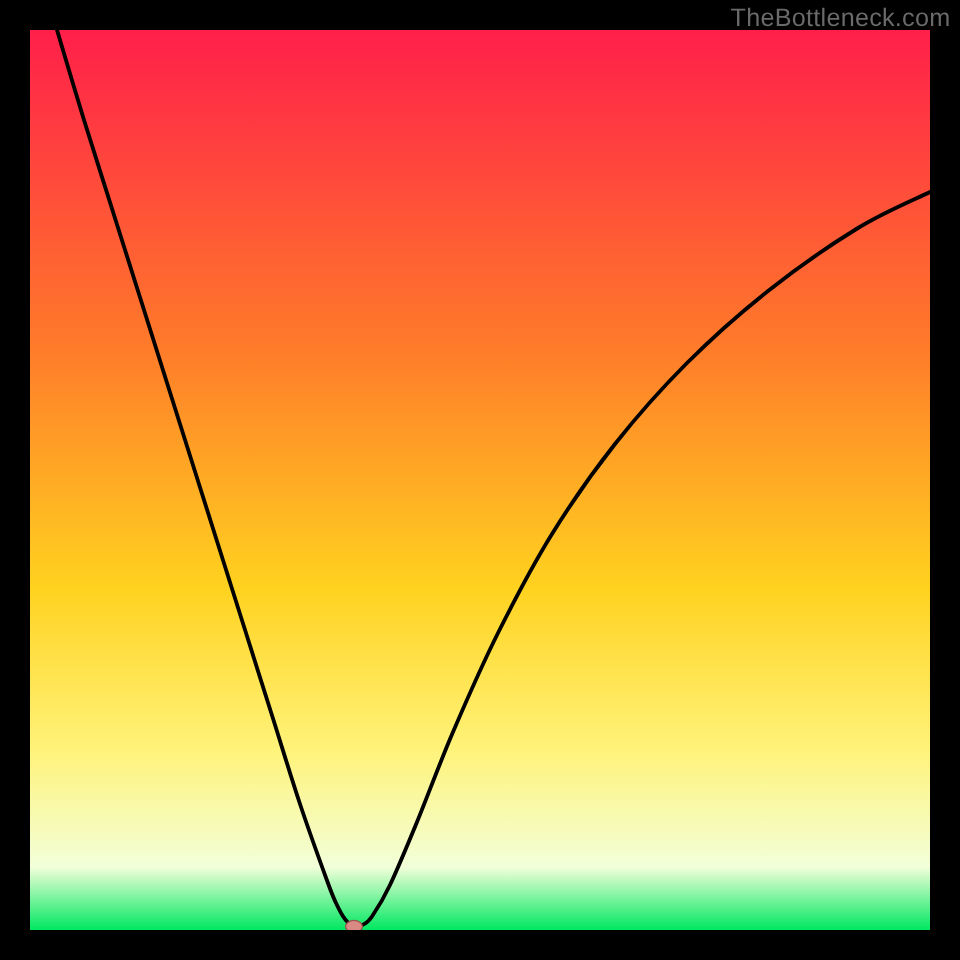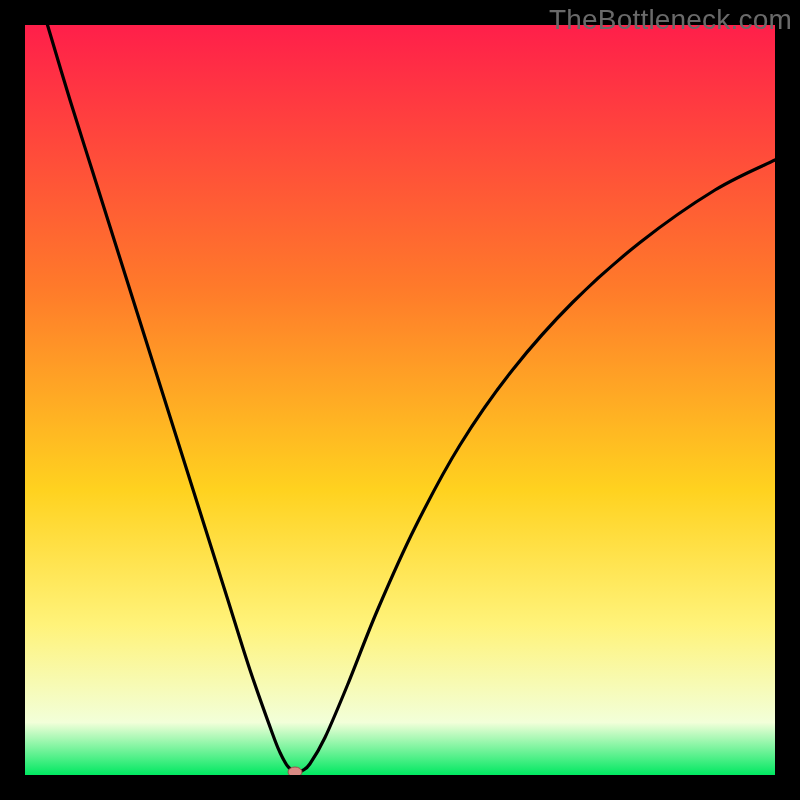--- a/index.html
+++ b/index.html
@@ -24,21 +24,21 @@
     left: 0;
     top: 0;
     width: 750px;
     height: 750px;
   }
   .watermark {
     position: absolute;
     top: 4px;
     right: 8px;
     color: #6a6a6a;
-    font-size: 28px;
+    font-size: 21px;
     font-weight: 500;
     letter-spacing: 0.2px;
     text-align: right;
   }
   svg { display: block; }
 </style>
 </head>
 <body>
 
 <div class="frame">

